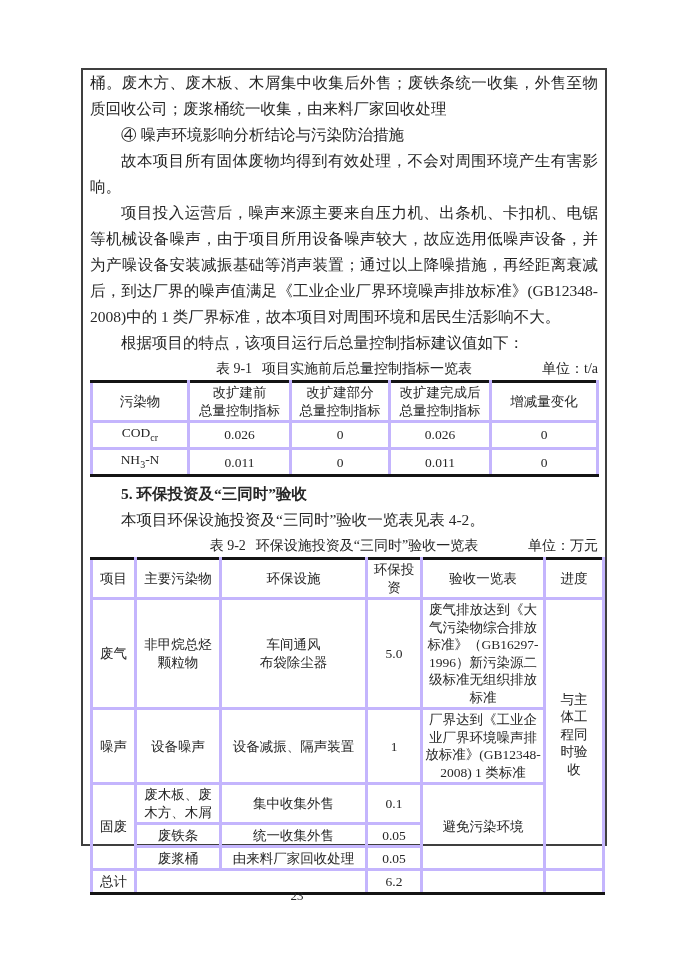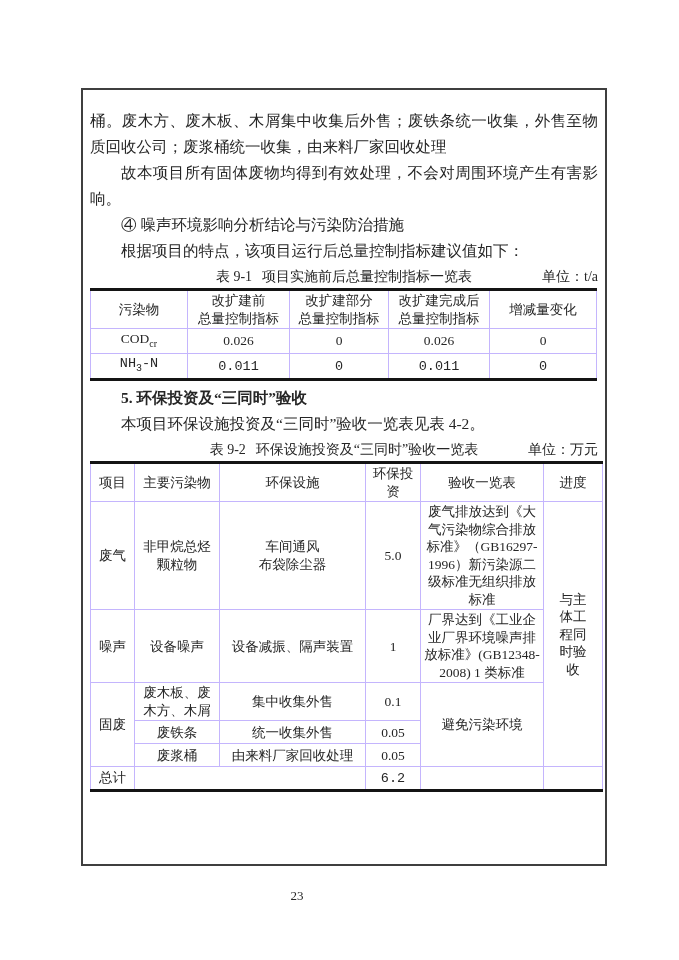--- a/index.html
+++ b/index.html
@@ -2,49 +2,50 @@
 <html><head>
 <meta charset="utf-8">
 <style>
   html,body{margin:0;padding:0;}
   body{
     width:679px;height:960px;position:relative;background:#ffffff;
     font-family:"Liberation Serif","DejaVu Serif",serif;color:#262626;
     overflow:hidden;
   }
   .frame{
-    position:absolute;left:81px;top:88px;width:526px;height:778px;
+    position:absolute;left:81px;top:68px;width:526px;height:778px;
     border:2px solid #3f3f3f;box-sizing:border-box;
-    padding:18px 7px 0 7px;background:#fff;
+    padding:0 7px 0 7px;background:#fff;
   }
   p{margin:0;font-size:15.5px;line-height:26px;text-align:justify;}
   .indent{text-indent:2em;}
   .sec-heading{font-weight:bold;text-indent:2em;font-size:15.5px;line-height:26px;margin-top:4px;}
   .caption{position:relative;text-align:center;font-weight:normal;font-size:14px;line-height:22px;margin-top:2px;}
   .caption .cap-label{margin-right:10px;}
   .caption .unit{position:absolute;right:0;top:0;}
   table{border-collapse:collapse;width:100%;table-layout:fixed;font-size:13.5px;text-align:center;}
-  td{border:1px solid #c4b5fd;padding:1px 3px;line-height:17.5px;vertical-align:middle;box-sizing:border-box;}
+  td{border:3px solid #c4b5fd;padding:1px 3px;line-height:17.5px;vertical-align:middle;box-sizing:border-box;}
   .t-top td{border-top:3px solid #141414;}
-  .t-bottom td{border-bottom:3px solid #141414;font-family:Liberation Mono, monospace;}
+  .t-bottom td{border-bottom:3px solid #141414;}
   .pre{white-space:pre-line;}
   sub{font-size:10px;}
   .page-num{position:absolute;left:0;width:594px;top:888px;text-align:center;font-size:13px;}
   #t91 td{height:24px;}
   #t91 tr.hdr td{height:38px;}
   #t92 td{padding:1px 2px;}
 </style>
 </head>
 <body>
 
 <div class="frame">
 
   <p>桶。废木方、废木板、木屑集中收集后外售；废铁条统一收集，外售至物质回收公司；废浆桶统一收集，由来料厂家回收处理</p>
+  <p class="indent">④ 噪声环境影响分析结论与污染防治措施</p>
   <p class="indent">故本项目所有固体废物均得到有效处理，不会对周围环境产生有害影响。</p>
-  <p class="indent">④ 噪声环境影响分析结论与污染防治措施</p>
+  <p class="indent">项目投入运营后，噪声来源主要来自压力机、出条机、卡扣机、电锯等机械设备噪声，由于项目所用设备噪声较大，故应选用低噪声设备，并为产噪设备安装减振基础等消声装置；通过以上降噪措施，再经距离衰减后，到达厂界的噪声值满足《工业企业厂界环境噪声排放标准》(GB12348-2008)中的 1 类厂界标准，故本项目对周围环境和居民生活影响不大。</p>
 
   <p class="indent">根据项目的特点，该项目运行后总量控制指标建议值如下：</p>
 
   <div class="caption">
     <span class="cap-label">表 9-1</span><span>项目实施前后总量控制指标一览表</span>
     <span class="unit">单位：t/a</span>
   </div>
 
   <table id="t91" style="width:506px;border-radius:14px;">
     <colgroup>

